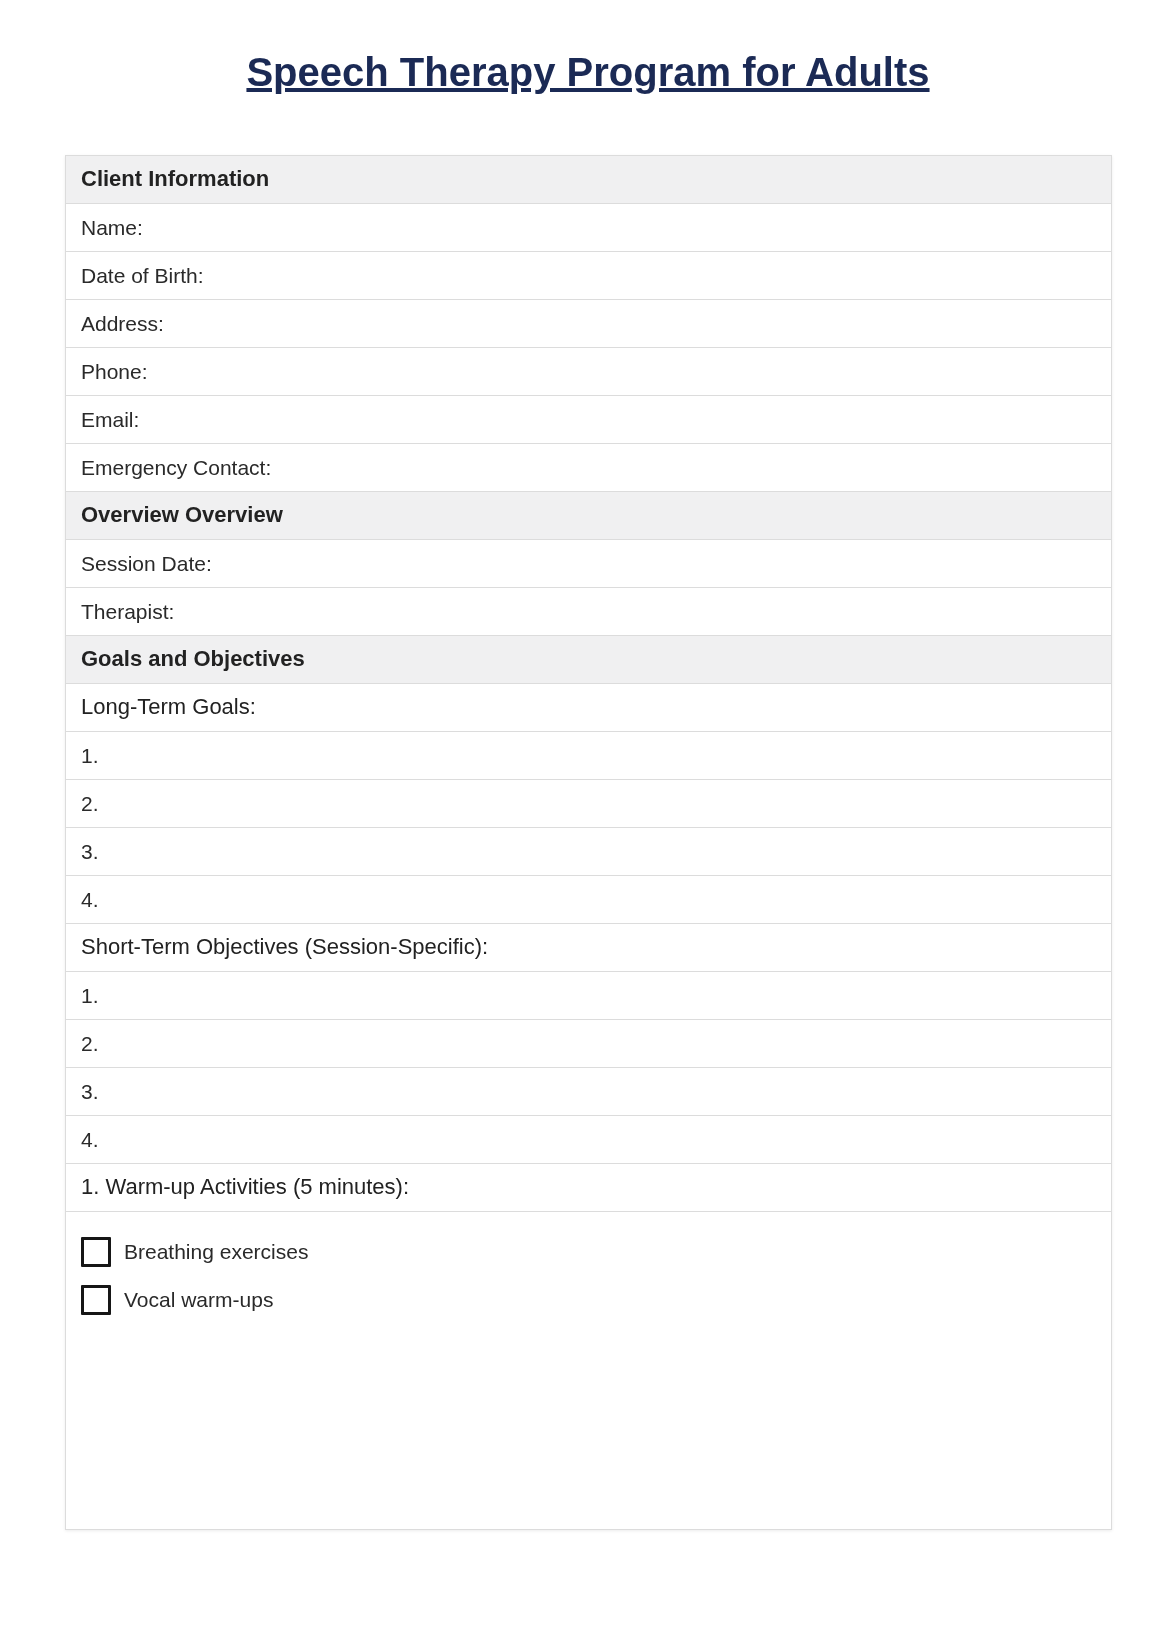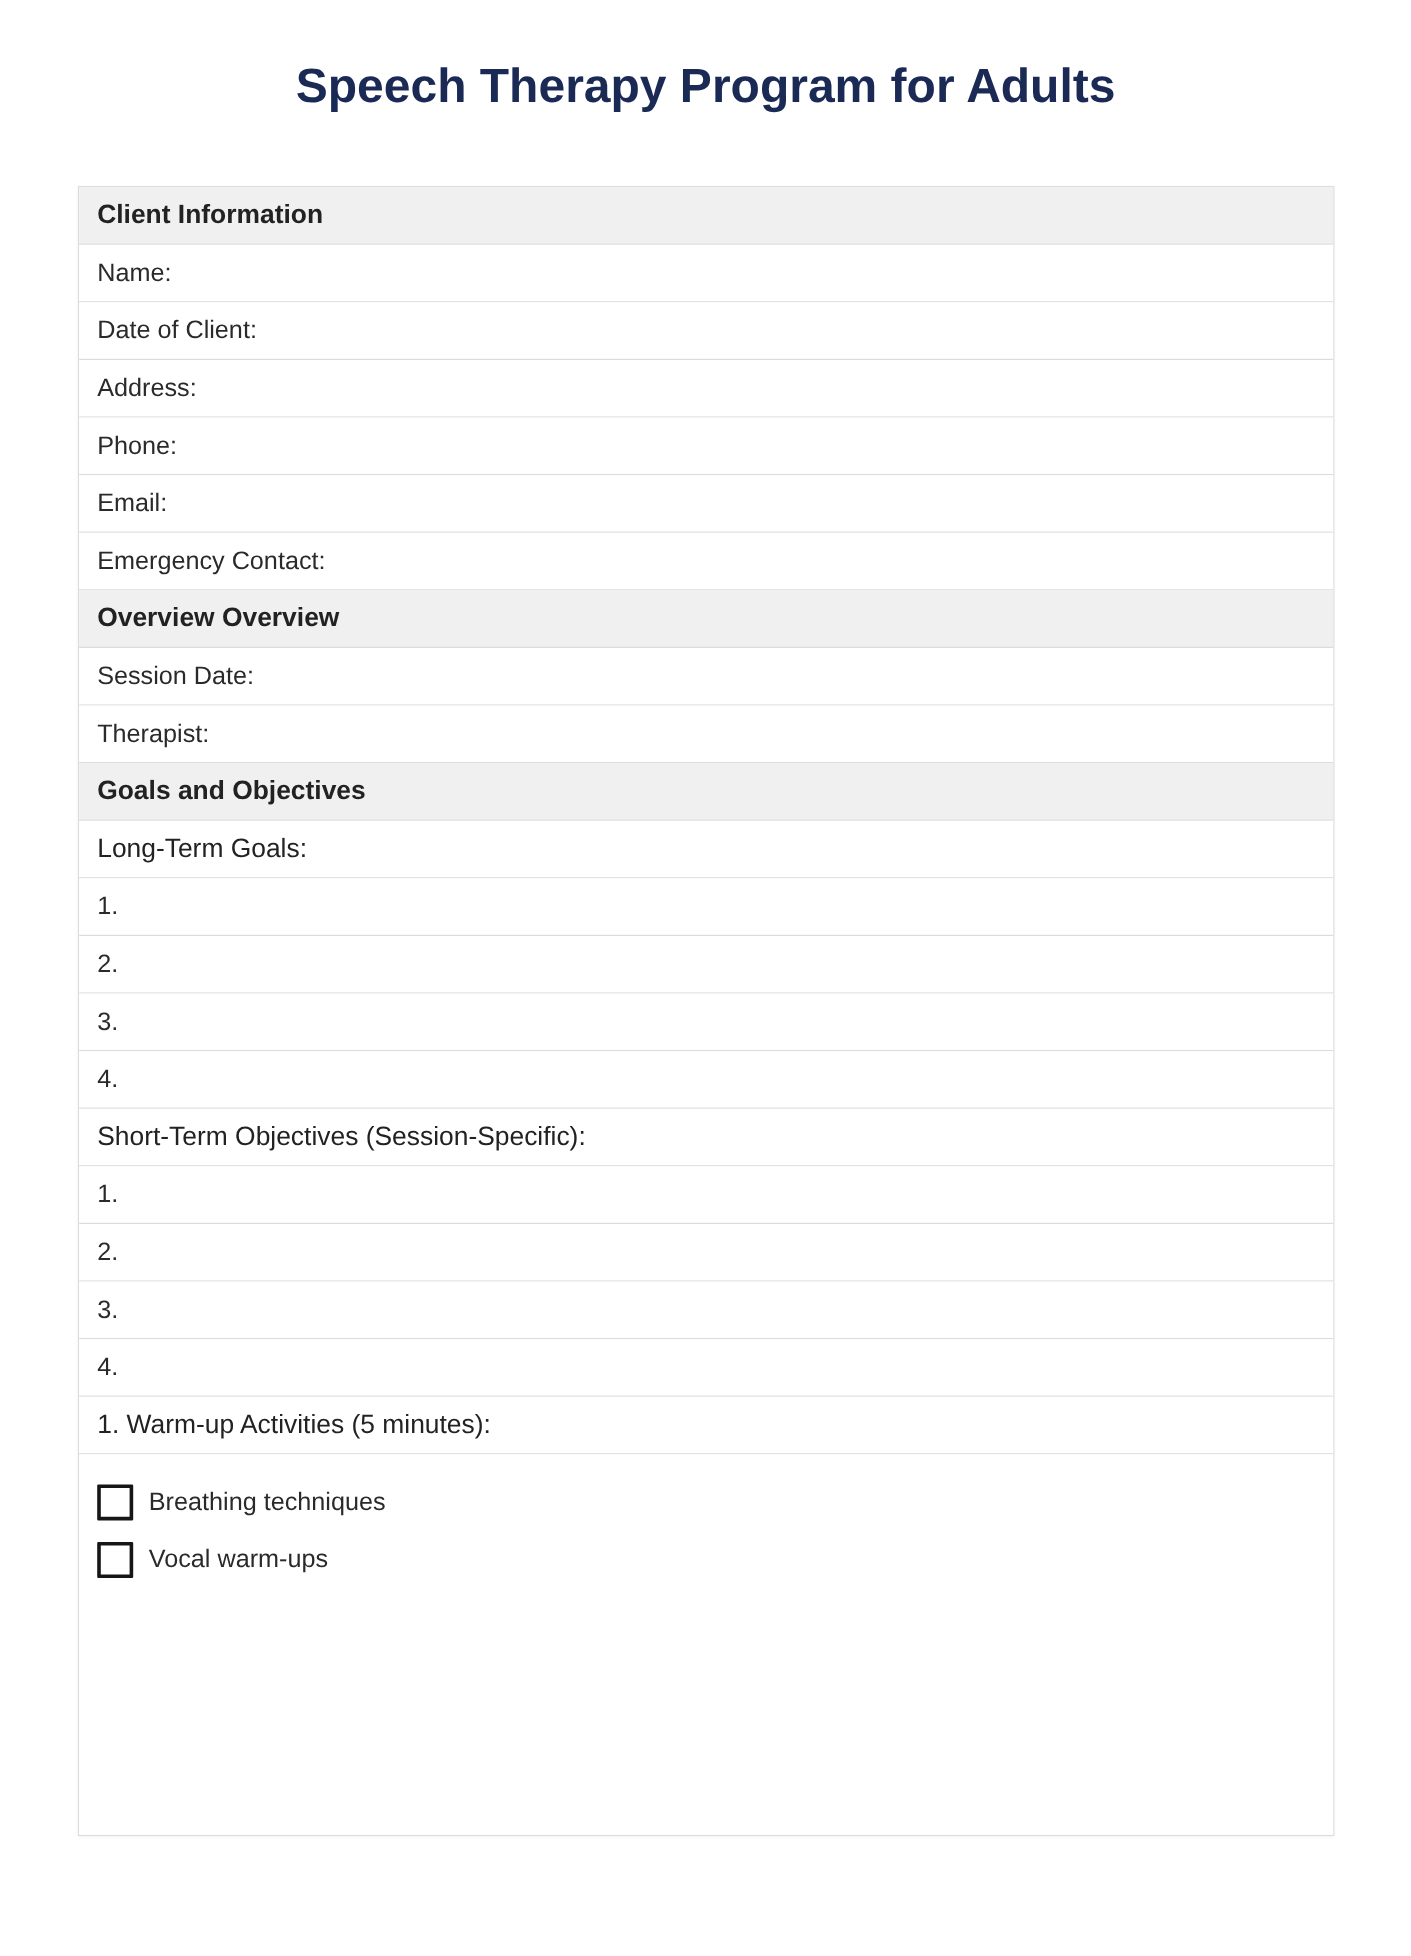--- a/index.html
+++ b/index.html
@@ -16,20 +16,21 @@
     overflow: hidden;
   }
   .page-title {
     margin: 0;
     padding-top: 50px;
     text-align: center;
     font-size: 40px;
     line-height: 1.1;
     font-weight: 700;
     color: #1b2a55;
+    text-decoration: underline;
   }
   .form-table {
     margin: 61px 45px 0 65px;
     width: 1047px;
     border: 1px solid #dcdcdc;
     box-shadow: 0 1px 3px rgba(0,0,0,0.08);
     background: #ffffff;
   }
   .row {
     min-height: 48px;
@@ -86,21 +87,21 @@
 <div class="page">
   <h1 class="page-title">Speech Therapy Program for Adults</h1>
   <div class="form-table" id="form-table">
       <div class="row section">
         <span>Client Information</span>
       </div>
       <div class="row field">
         <span>Name:</span>
       </div>
       <div class="row field">
-        <span>Date of Client:</span>
+        <span>Date of Birth:</span>
       </div>
       <div class="row field">
         <span>Address:</span>
       </div>
       <div class="row field">
         <span>Phone:</span>
       </div>
       <div class="row field">
         <span>Email:</span>
       </div>
@@ -148,21 +149,21 @@
       </div>
       <div class="row field">
         <span>4.</span>
       </div>
       <div class="row subheading">
         <span>1. Warm-up Activities (5 minutes):</span>
       </div>
       <div class="row checklist">
         <div class="check-line">
           <span class="checkbox"></span>
-          <span class="check-label">Breathing techniques</span>
+          <span class="check-label">Breathing exercises</span>
         </div>
         <div class="check-line">
           <span class="checkbox"></span>
           <span class="check-label">Vocal warm-ups</span>
         </div>
       </div>
     </div>
 </div>
 
 </body></html>

